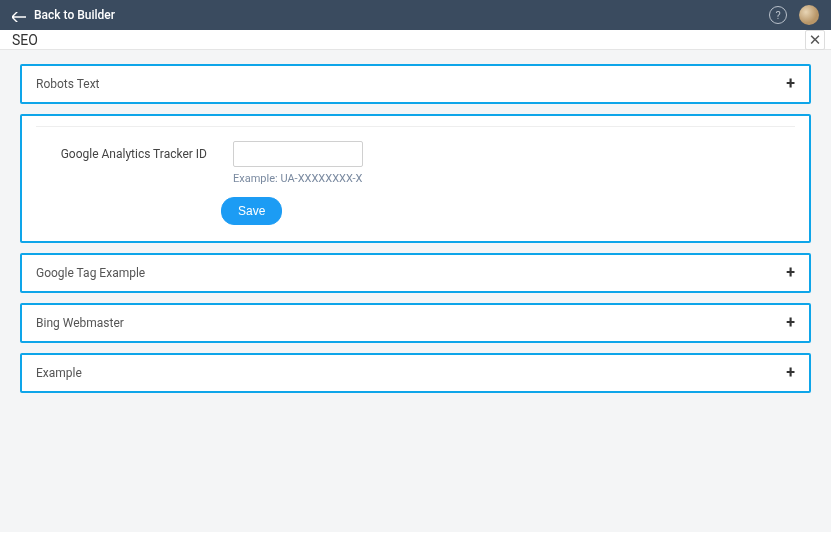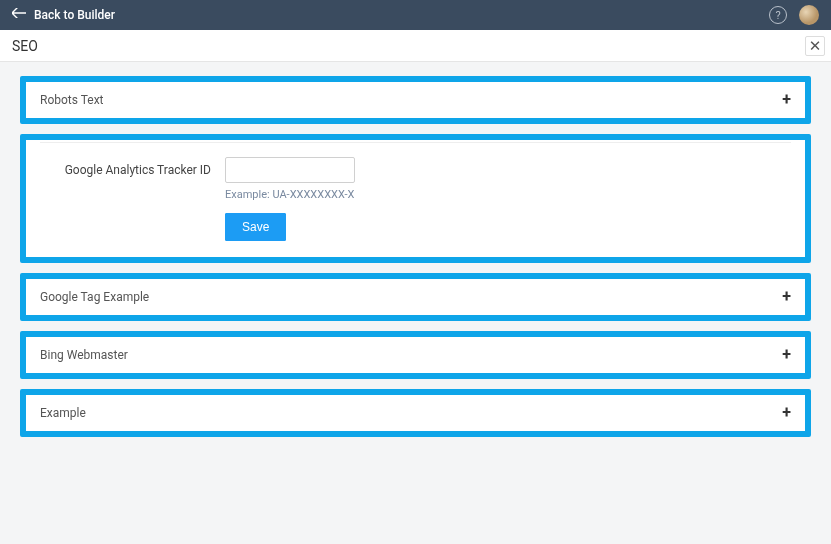--- a/index.html
+++ b/index.html
@@ -20,21 +20,21 @@
       background: #3a4b5f;
       height: 30px;
       display: flex;
       align-items: center;
       justify-content: space-between;
       padding: 0 12px;
       color: #fff;
     }
     .back-link {
       display: flex;
-      align-items: flex-start;
+      align-items: flex-end;
       gap: 8px;
       cursor: pointer;
     }
     .back-arrow svg {
       display: block;
     }
     .back-text {
       font-size: 12px;
       font-weight: 500;
     }
@@ -56,21 +56,21 @@
       cursor: pointer;
     }
     .avatar {
       width: 20px;
       height: 20px;
       border-radius: 50%;
       background: radial-gradient(circle at 35% 35%, #e8d5b5, #b89668 60%);
       cursor: pointer;
     }
     .page-header {
-      height: 32px;
+      height: 20px;
       display: flex;
       align-items: center;
       justify-content: space-between;
       padding: 0 6px 0 12px;
       border-bottom: 1px solid #e5e5e5;
     }
     .page-title {
       font-size: 14px;
       font-weight: 400;
     }
@@ -88,41 +88,41 @@
       background: #fff;
     }
     .content-area {
       background: #f4f5f6;
       height: calc(544px - 30px - 32px);
       padding: 14px 20px;
       overflow: auto;
     }
     .panel {
       background: #fff;
-      border: 6px solid #0ea5e9;
+      border: 2px solid #0ea5e9;
       border-radius: 2px;
       margin-bottom: 10px;
     }
     .panel-header {
       display: flex;
       align-items: center;
       justify-content: space-between;
       padding: 10px 14px;
       cursor: pointer;
       font-size: 12px;
       color: #555;
     }
     .toggle-icon {
       font-size: 16px;
       font-weight: 700;
       color: #333;
       line-height: 1;
     }
     .panel-body {
-      padding: 4px 14px 16px 14px;
+      padding: 12px 14px 16px 14px;
     }
     .divider-top {
       border-top: 1px solid #eee;
       margin-top: -2px;
       margin-bottom: 14px;
     }
     .form-row {
       display: flex;
       align-items: flex-start;
       margin-bottom: 10px;
@@ -130,20 +130,21 @@
     .form-label {
       width: 185px;
       text-align: right;
       padding-right: 14px;
       padding-top: 6px;
       font-size: 12px;
       color: #444;
     }
     .form-field {
       flex: 1;
+      margin-left: 12px;
     }
     .text-input {
       width: 130px;
       height: 26px;
       border: 1px solid #d0d0d0;
       border-radius: 2px;
       padding: 0 6px;
       font-size: 12px;
     }
     .text-input.wide {
@@ -155,21 +156,21 @@
       margin-top: 5px;
     }
     .action-row {
       margin-left: 185px;
       margin-top: 12px;
       display: flex;
       gap: 8px;
     }
     .btn {
       height: 28px;
-      border-radius: 1px;
+      border-radius: 13px;
       border: 1px solid #d0d0d0;
       background: #fff;
       padding: 0 16px;
       font-size: 12px;
       cursor: pointer;
       color: #555;
     }
     .btn-primary {
       background: #1C9CF4;
       border-color: #1C9CF4;

